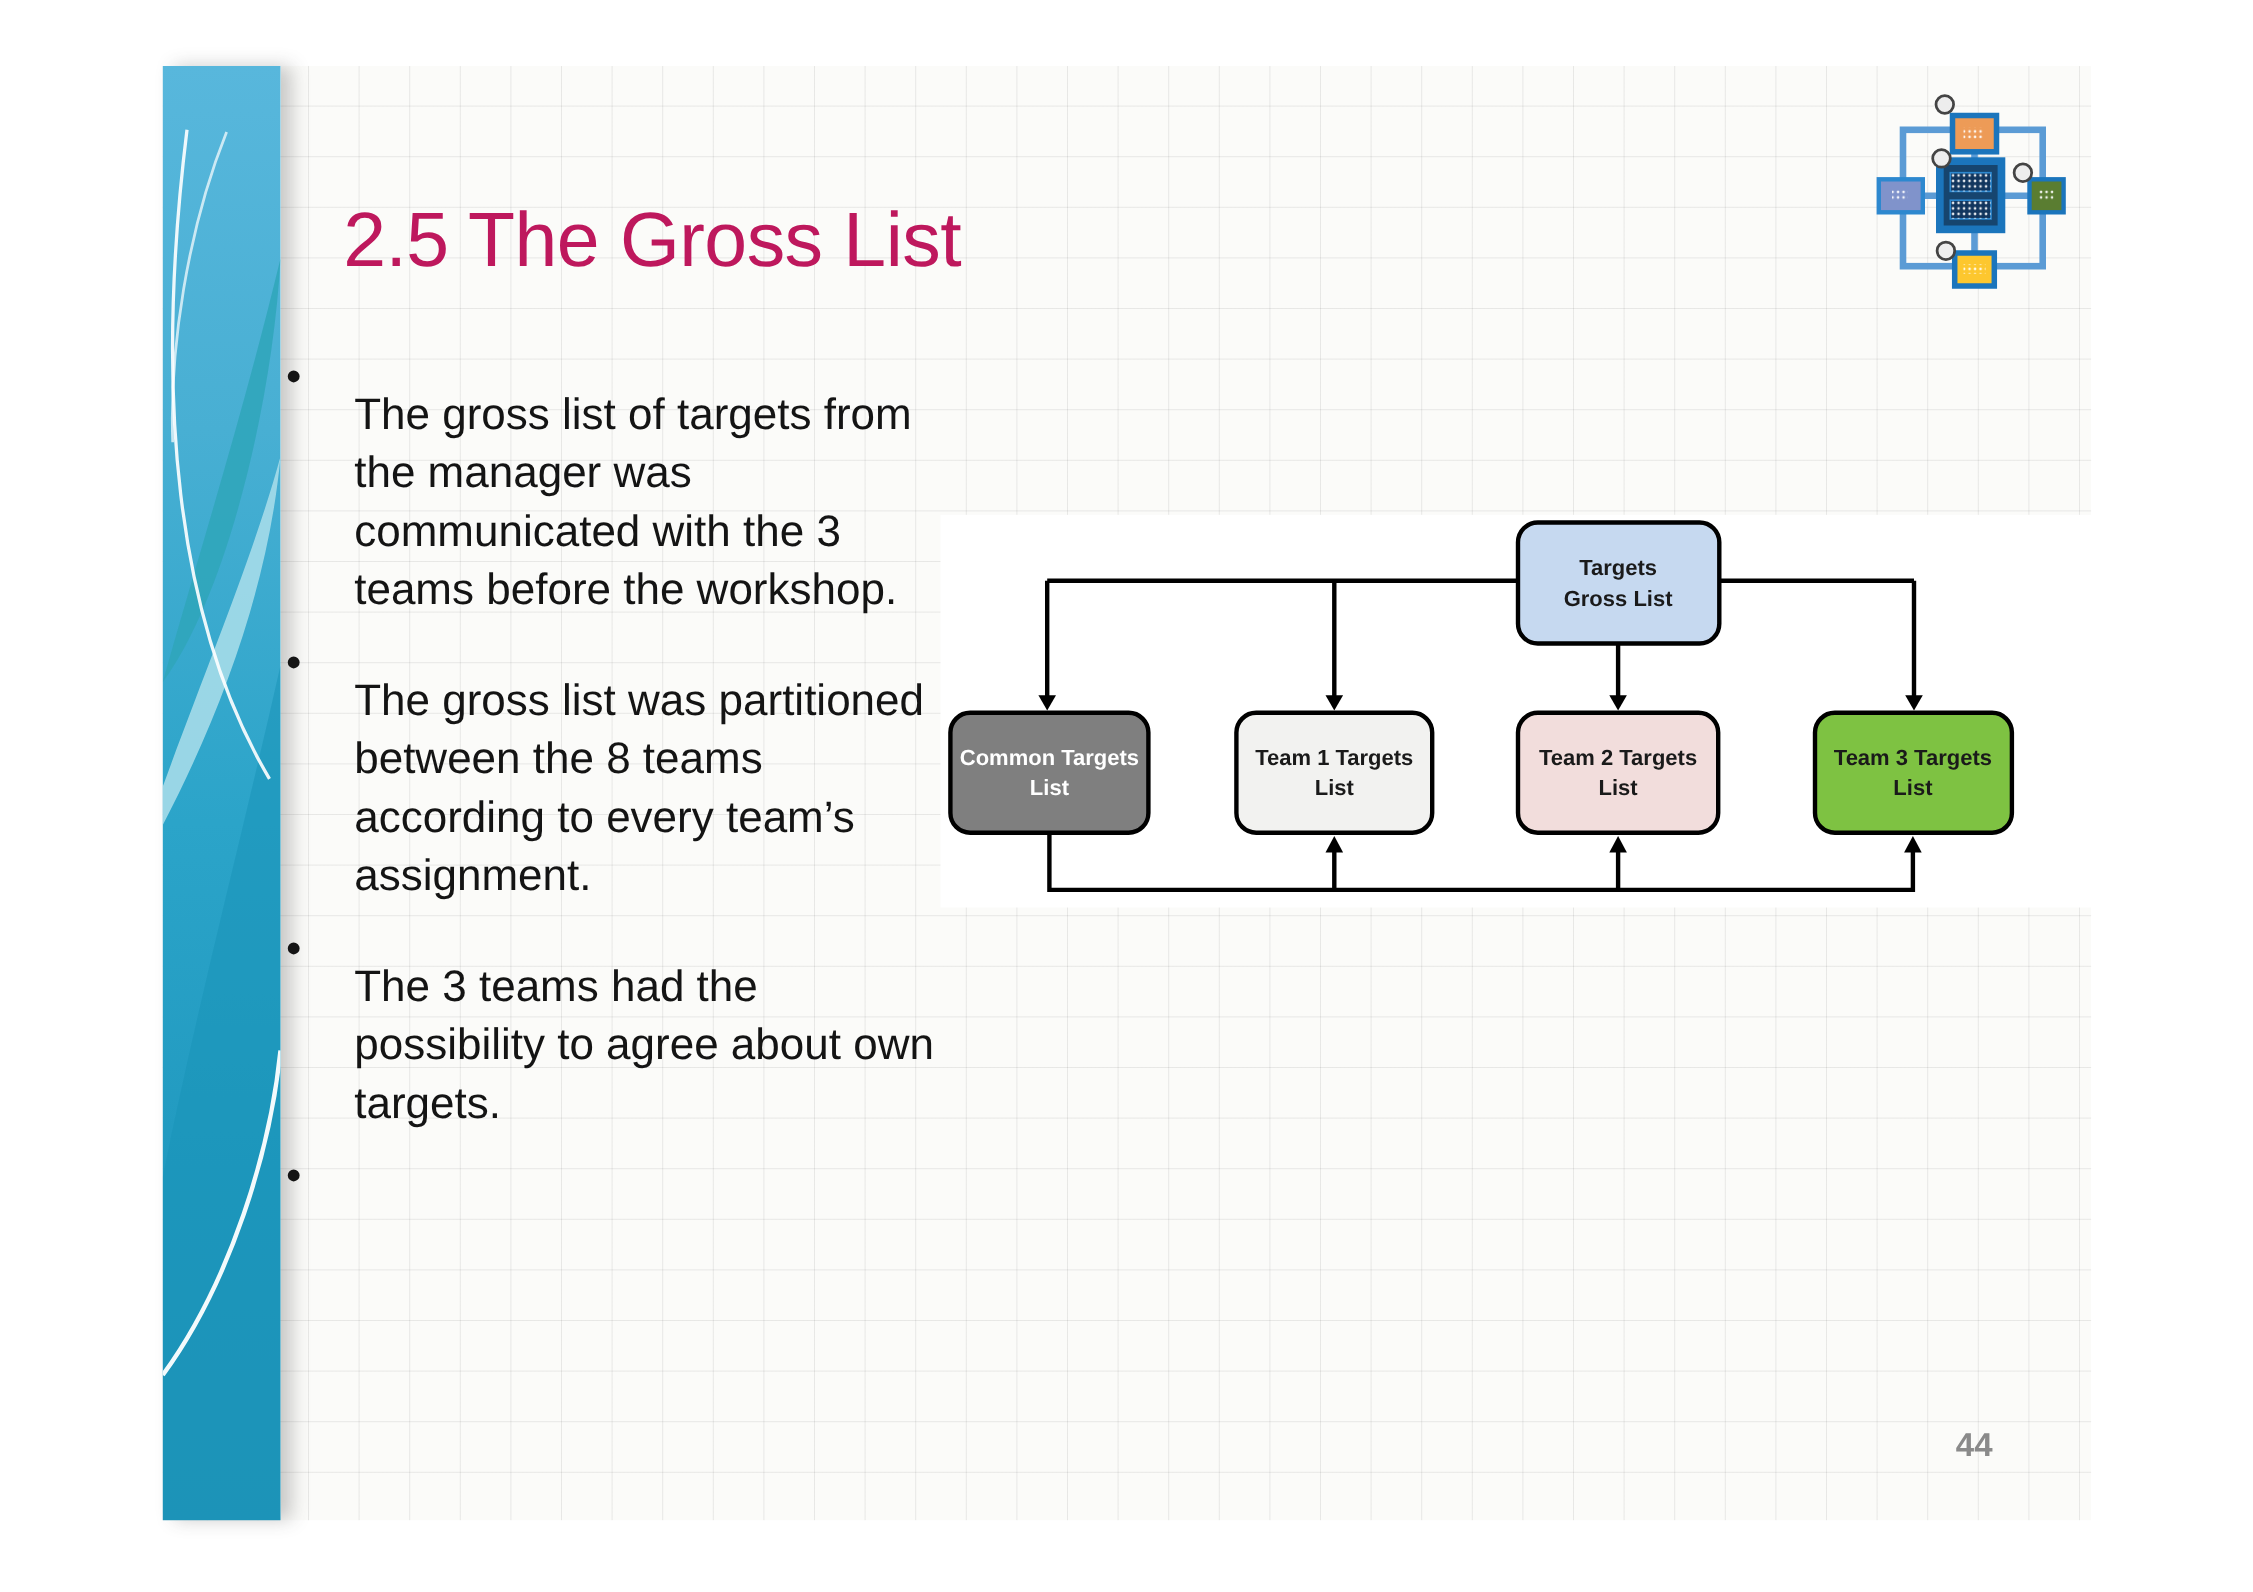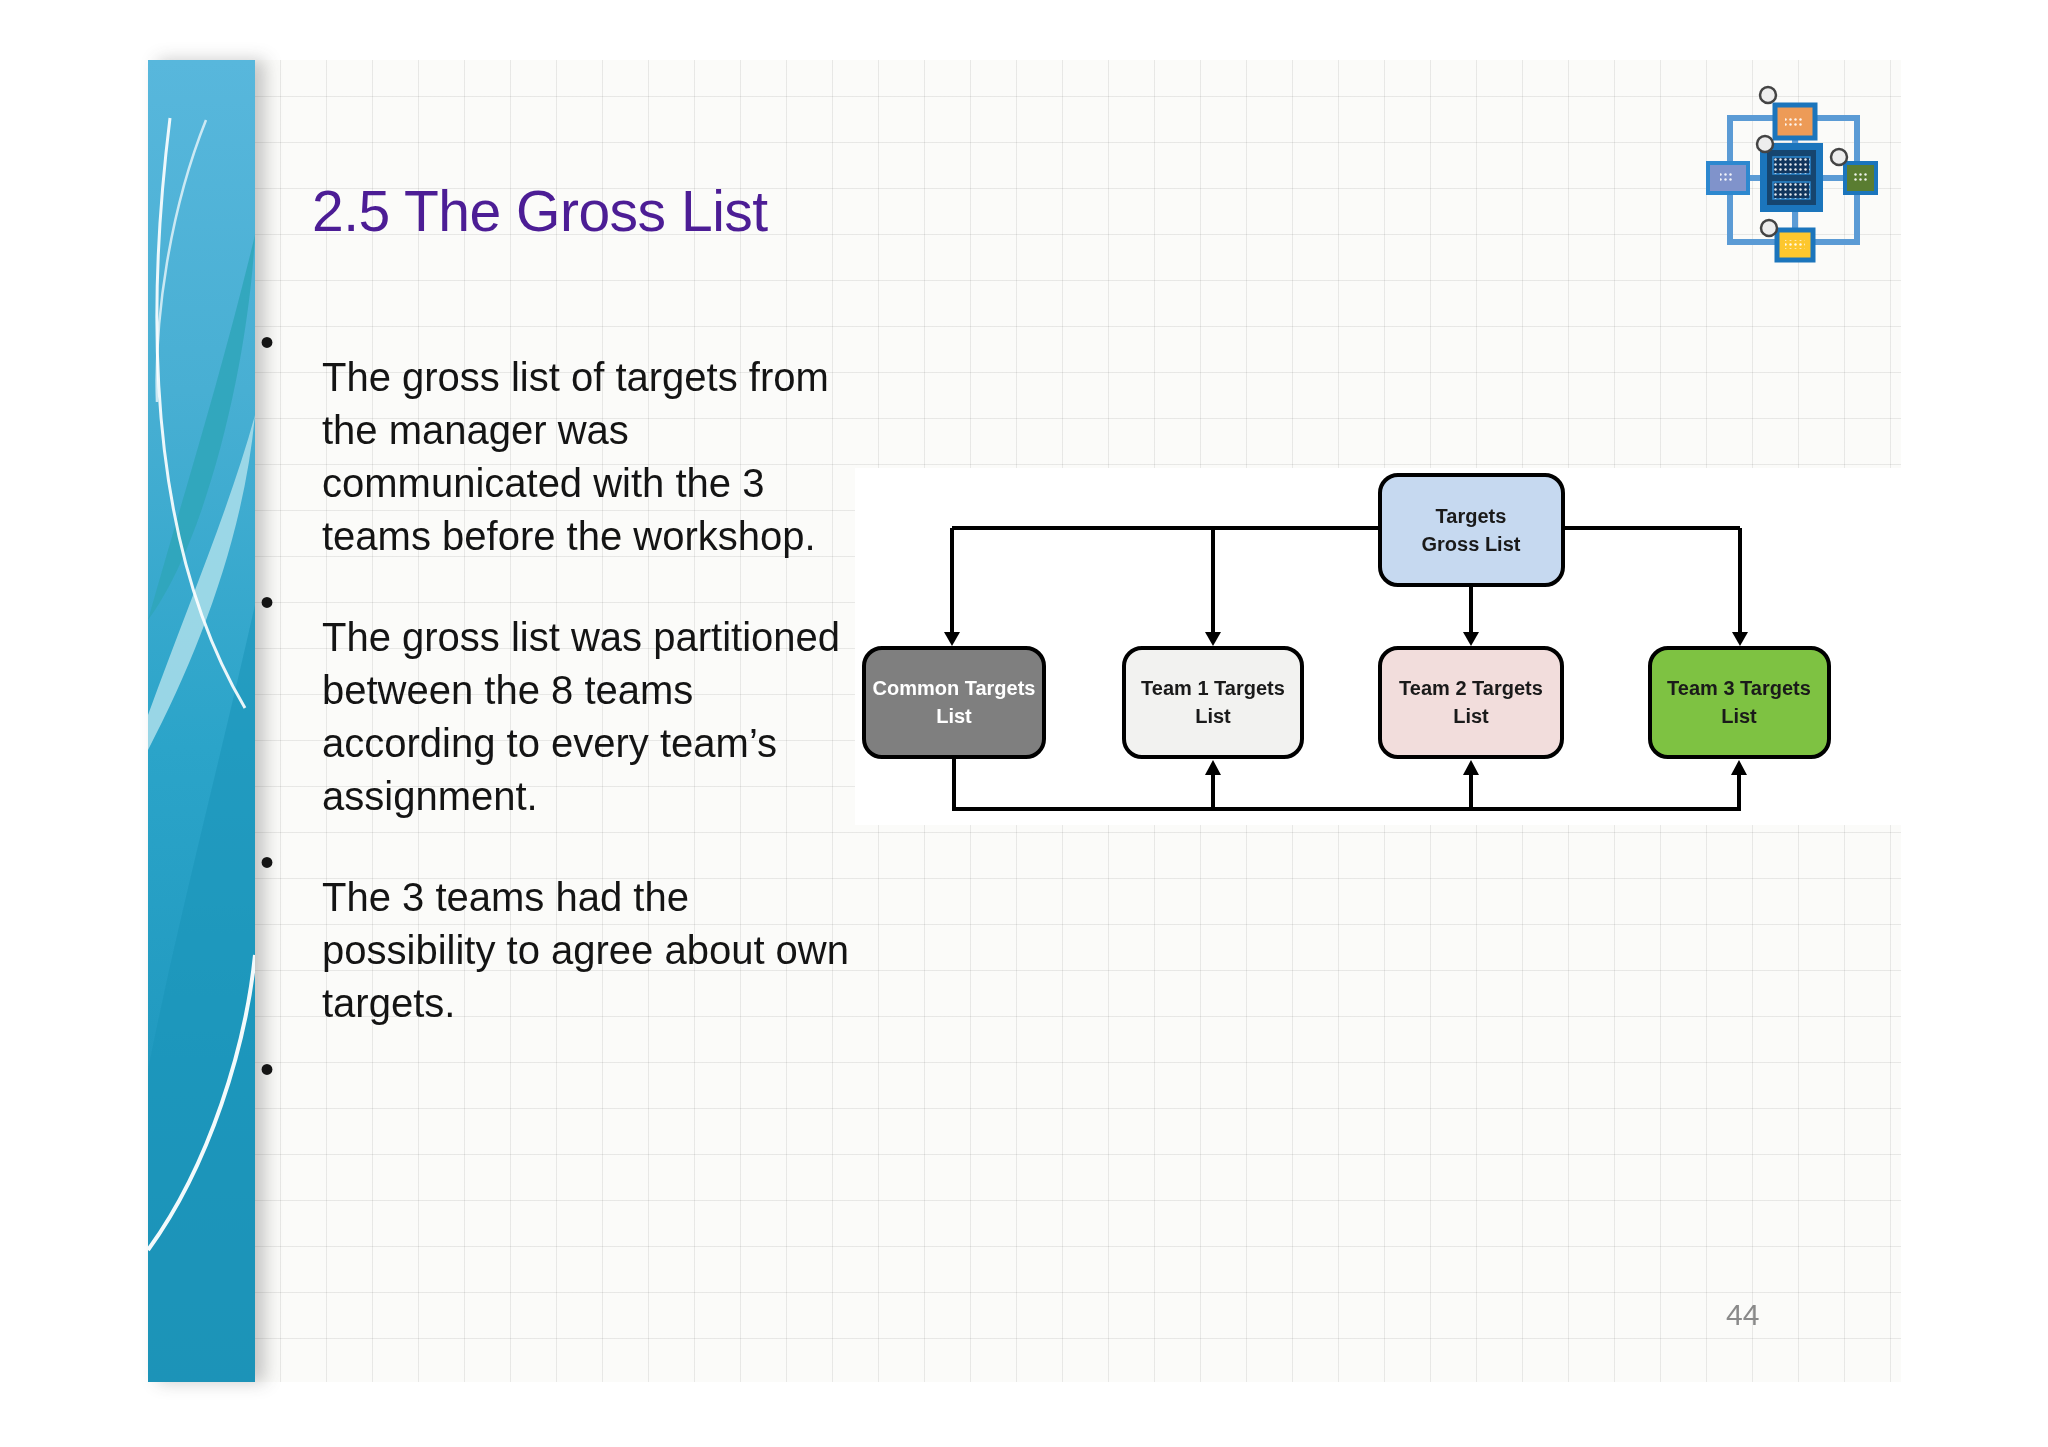--- a/index.html
+++ b/index.html
@@ -18,38 +18,38 @@
     background-position:-6px -10px;
   }
   
   .stripe{
     position:absolute;left:148px;top:60px;width:107px;height:1322px;
     background:linear-gradient(180deg,#58b7dc 0%,#48afd3 25%,#2ba4c9 52%,#2099bf 78%,#1f93b8 100%);
     box-shadow:10px 0 16px rgba(60,60,60,0.28);
   }
   .stripe svg{position:absolute;left:0;top:0;}
   .title{
-    position:absolute;left:312px;top:182px;font-size:57px;line-height:1.05;
-    color:#4c1d95;letter-spacing:-0.5px;white-space:nowrap;
+    position:absolute;left:312px;top:182px;font-size:70px;line-height:1.05;
+    color:#be185d;letter-spacing:-0.5px;white-space:nowrap;
   }
   .bullets{
     position:absolute;left:250px;top:316px;width:616px;margin:0;padding:0;list-style:none;
   }
   .bullets li{
     display:flex;align-items:flex-start;margin:0 0 13px 0;padding:0;
     font-size:40px;line-height:53px;color:#141414;
   }
   .bullets .marker{flex:0 0 72px;padding-left:10px;box-sizing:border-box;}
   .bullets .btext{flex:1 1 auto;margin-top:35px;}
   .diagram-panel{
     position:absolute;left:855px;top:468px;width:1050px;height:357px;background:#ffffff;
   }
   .logo{position:absolute;left:1703px;top:72px;width:200px;height:210px;}
   .page-number{
-    position:absolute;left:1726px;top:1298px;font-size:30px;color:#8a8a8a;
+    position:absolute;left:1778px;top:1298px;font-size:30px;color:#8a8a8a;font-weight:bold;
   }
   svg text{font-family:"Liberation Sans",sans-serif;font-weight:bold;}
 </style>
 </head>
 <body>
 
 <div class="page">
 
   <div class="paper"></div>
 

